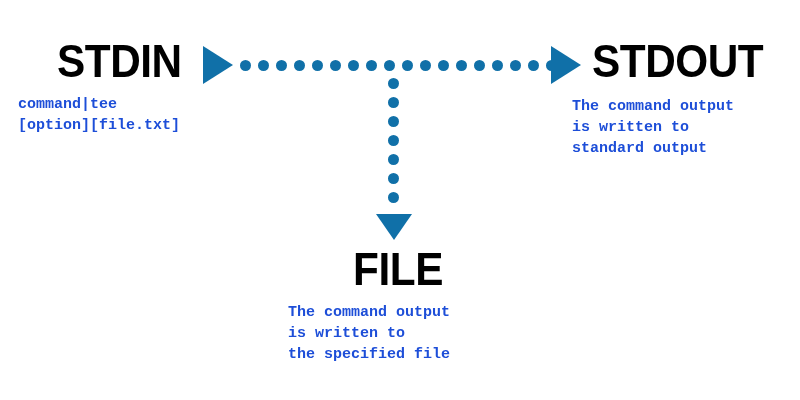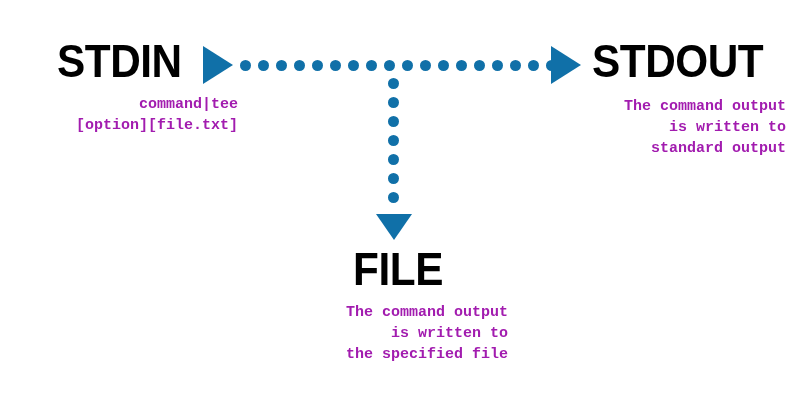--- a/index.html
+++ b/index.html
@@ -49,22 +49,22 @@
     transform: translateX(-50%) scaleX(0.92);
   }
 
   
   .caption {
     position: absolute;
     font-family: "Liberation Mono", "DejaVu Sans Mono", monospace;
     font-weight: bold;
     font-size: 15px;
     line-height: 21px;
-    color: #a21caf;
-    text-align: right;
+    color: #1d4ed8;
+    text-align: left;
     white-space: pre;
   }
   #stdin-caption {
     left: 18px;
     top: 94px;
     width: 220px;
   }
   #stdout-caption {
     left: 572px;
     top: 96px;

